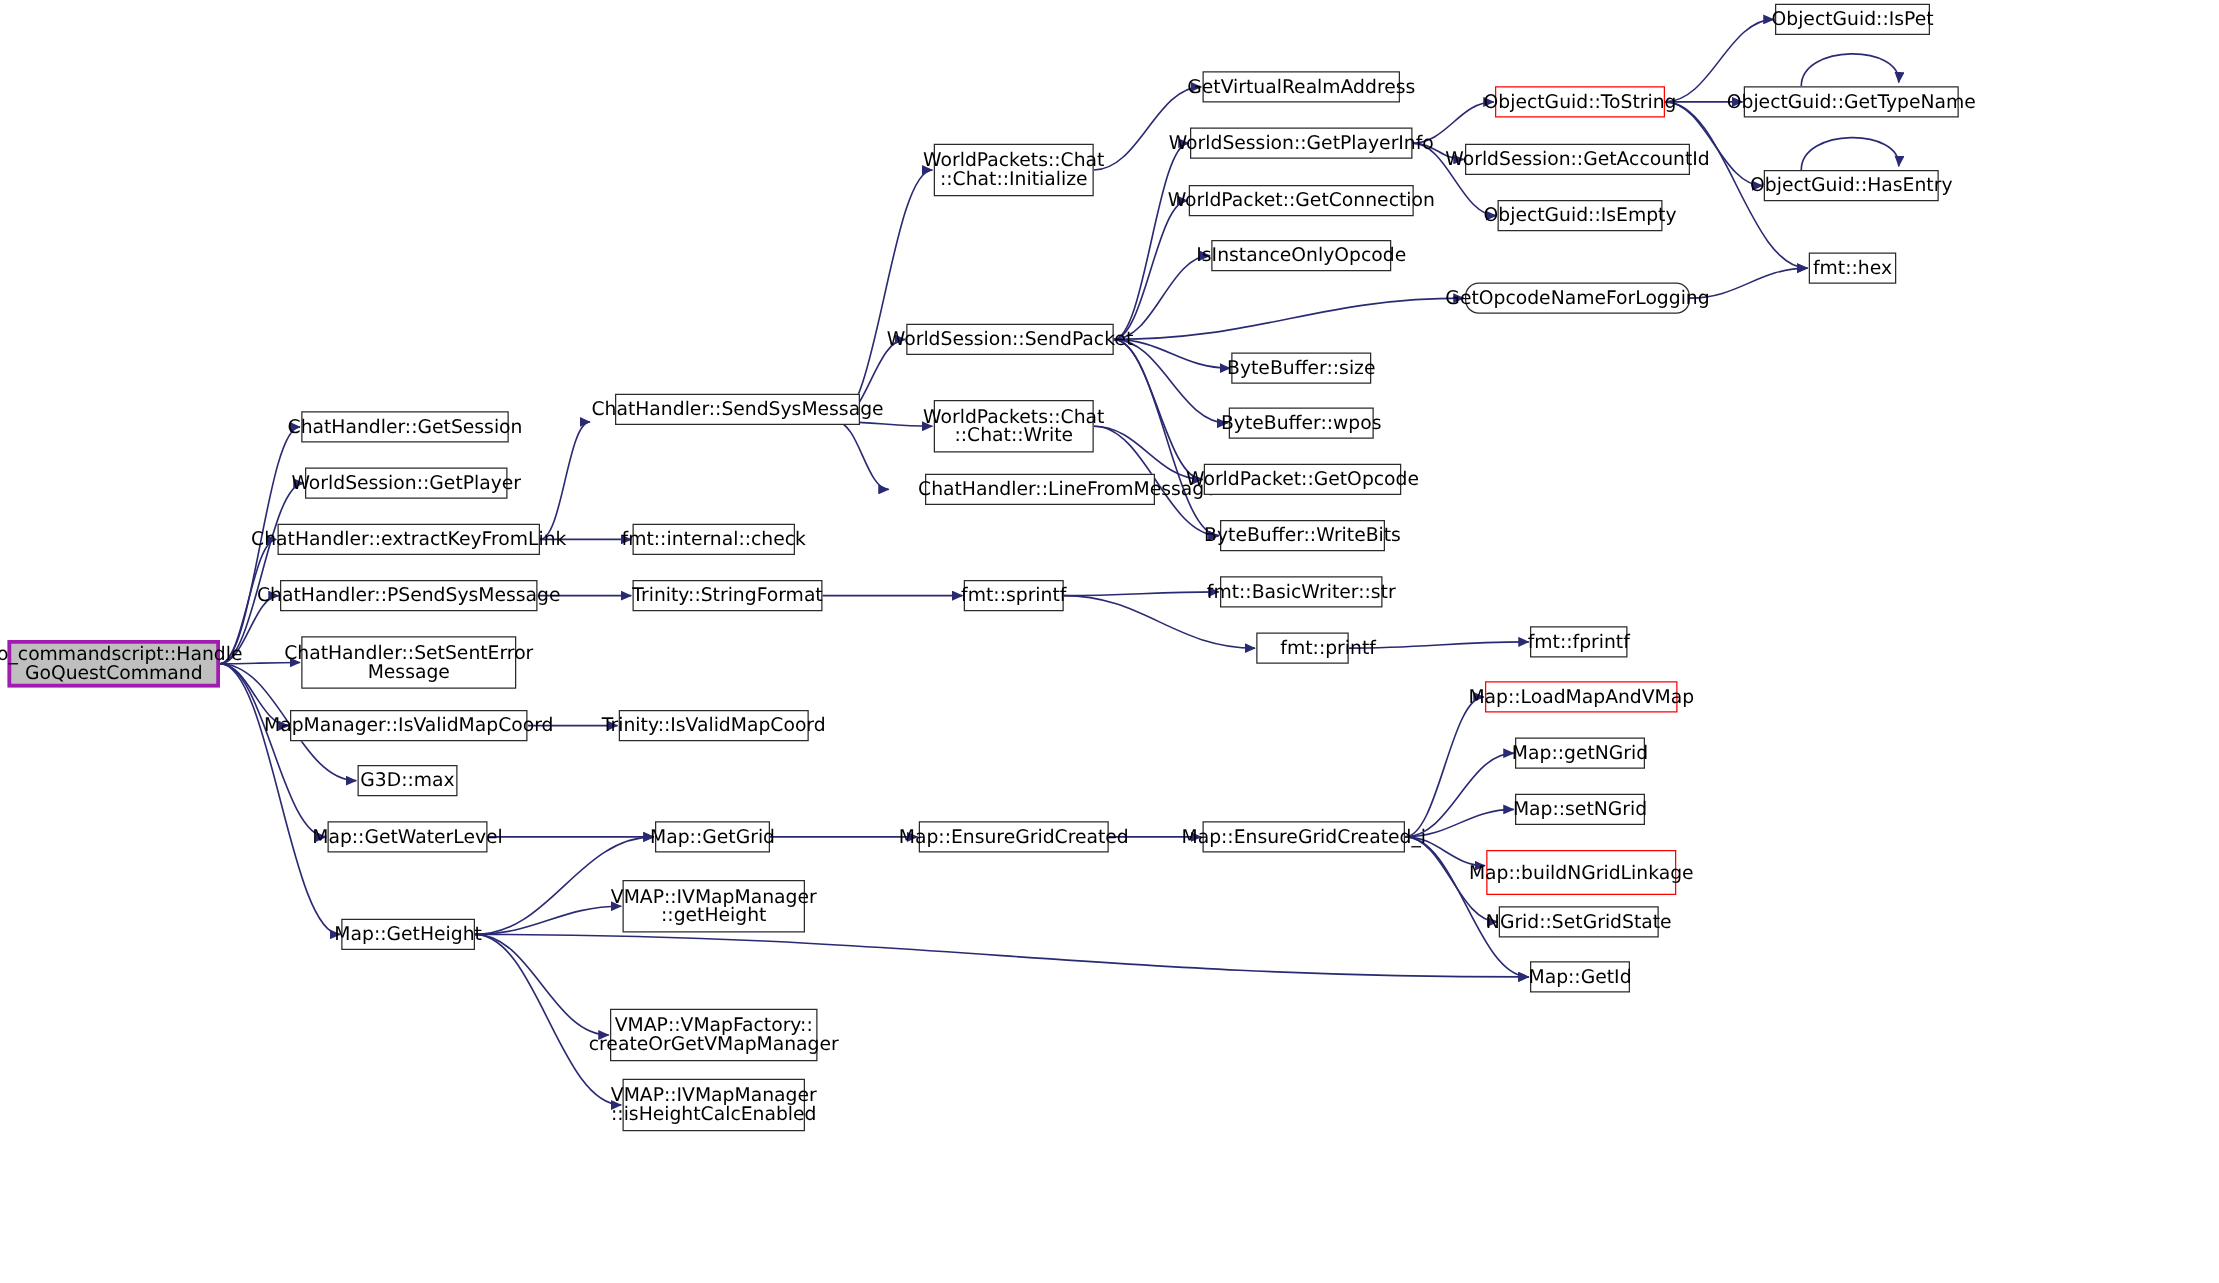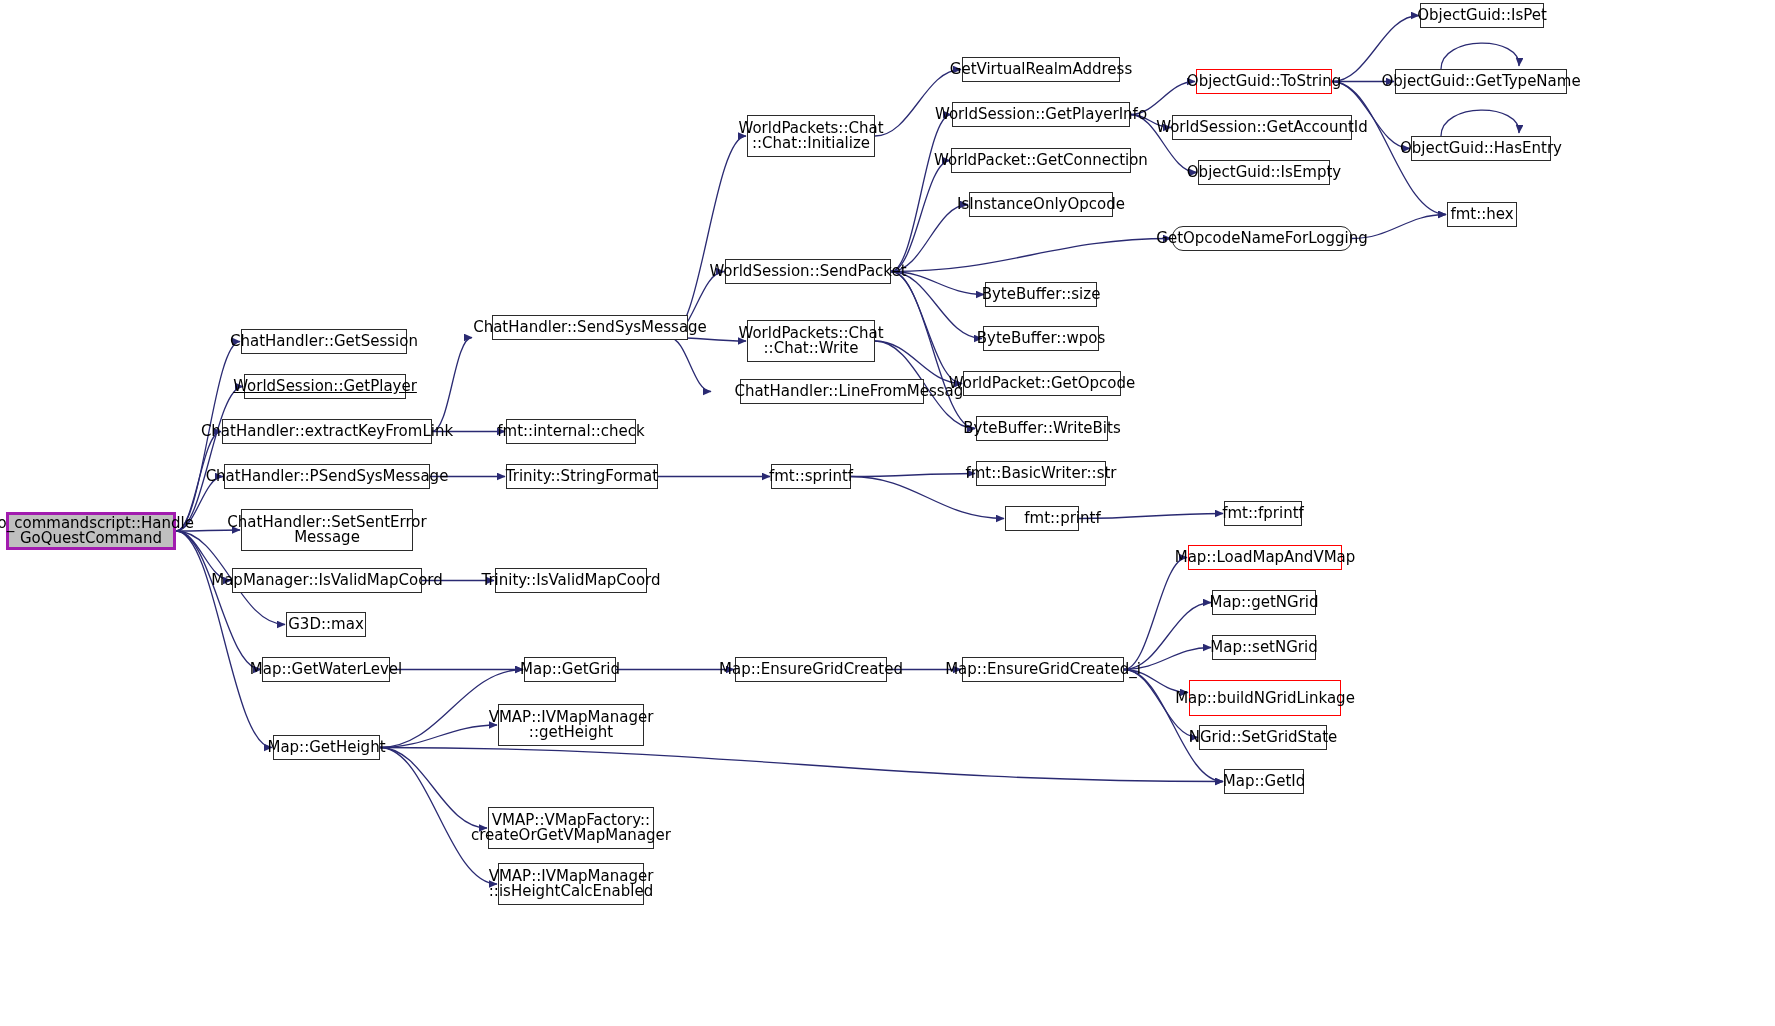--- a/index.html
+++ b/index.html
@@ -79,21 +79,21 @@
         <path d="M1124,669.5 C1160.54,669.5 1174.46,647.5 1211,647.5" fill="none" stroke="#2a2a72" stroke-width="1.3" marker-end="url(#ah)"></path>
         <path d="M1124,669.5 C1150.88,669.5 1161.12,692.5 1188,692.5" fill="none" stroke="#2a2a72" stroke-width="1.3" marker-end="url(#ah)"></path>
         <path d="M1124,669.5 C1155.08,669.5 1166.92,737.5 1198,737.5" fill="none" stroke="#2a2a72" stroke-width="1.3" marker-end="url(#ah)"></path>
         <path d="M1124,669.5 C1165.58,669.5 1181.42,781.5 1223,781.5" fill="none" stroke="#2a2a72" stroke-width="1.3" marker-end="url(#ah)"></path>
       </g>
   </svg>
   <div id="node-layer">
       <div class="node root" style="left: 6px; top: 512px; width: 170px; height: 38px;">go_commandscript::Handle
 GoQuestCommand</div>
       <div class="node" style="left: 241px; top: 329px; width: 166px; height: 25px;">ChatHandler::GetSession</div>
-      <div class="node" style="left: 244px; top: 374px; width: 162px; height: 25px; text-decoration: underline;">WorldSession::GetPlayer</div>
+      <div class="node" style="left: 244px; top: 374px; width: 162px; height: 25px;">WorldSession::GetPlayer</div>
       <div class="node" style="left: 222px; top: 419px; width: 210px; height: 25px;">ChatHandler::extractKeyFromLink</div>
       <div class="node" style="left: 224px; top: 464px; width: 206px; height: 25px;">ChatHandler::PSendSysMessage</div>
       <div class="node" style="left: 241px; top: 509px; width: 172px; height: 42px;">ChatHandler::SetSentError
 Message</div>
       <div class="node" style="left: 232px; top: 568px; width: 190px; height: 25px;">MapManager::IsValidMapCoord</div>
       <div class="node" style="left: 286px; top: 612px; width: 80px; height: 25px;">G3D::max</div>
       <div class="node" style="left: 262px; top: 657px; width: 128px; height: 25px;">Map::GetWaterLevel</div>
       <div class="node" style="left: 273px; top: 735px; width: 107px; height: 25px;">Map::GetHeight</div>
       <div class="node" style="left: 473px; top: 315px; width: 196px; height: 25px; margin-left: 19px;">ChatHandler::SendSysMessage</div>
       <div class="node" style="left: 506px; top: 419px; width: 130px; height: 25px;">fmt::internal::check</div>

